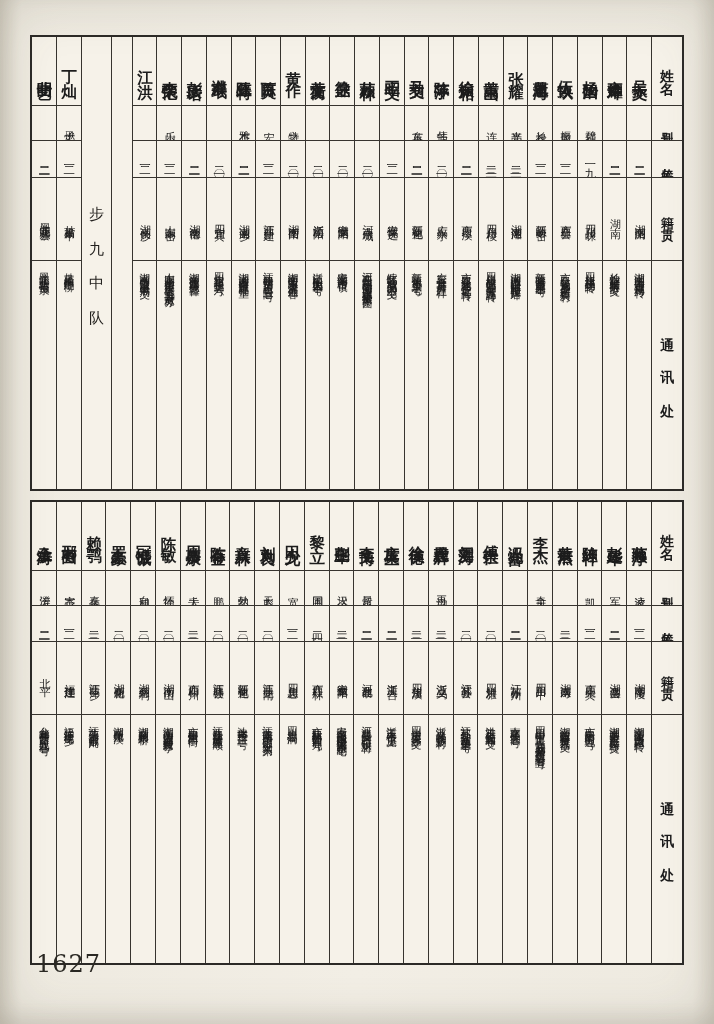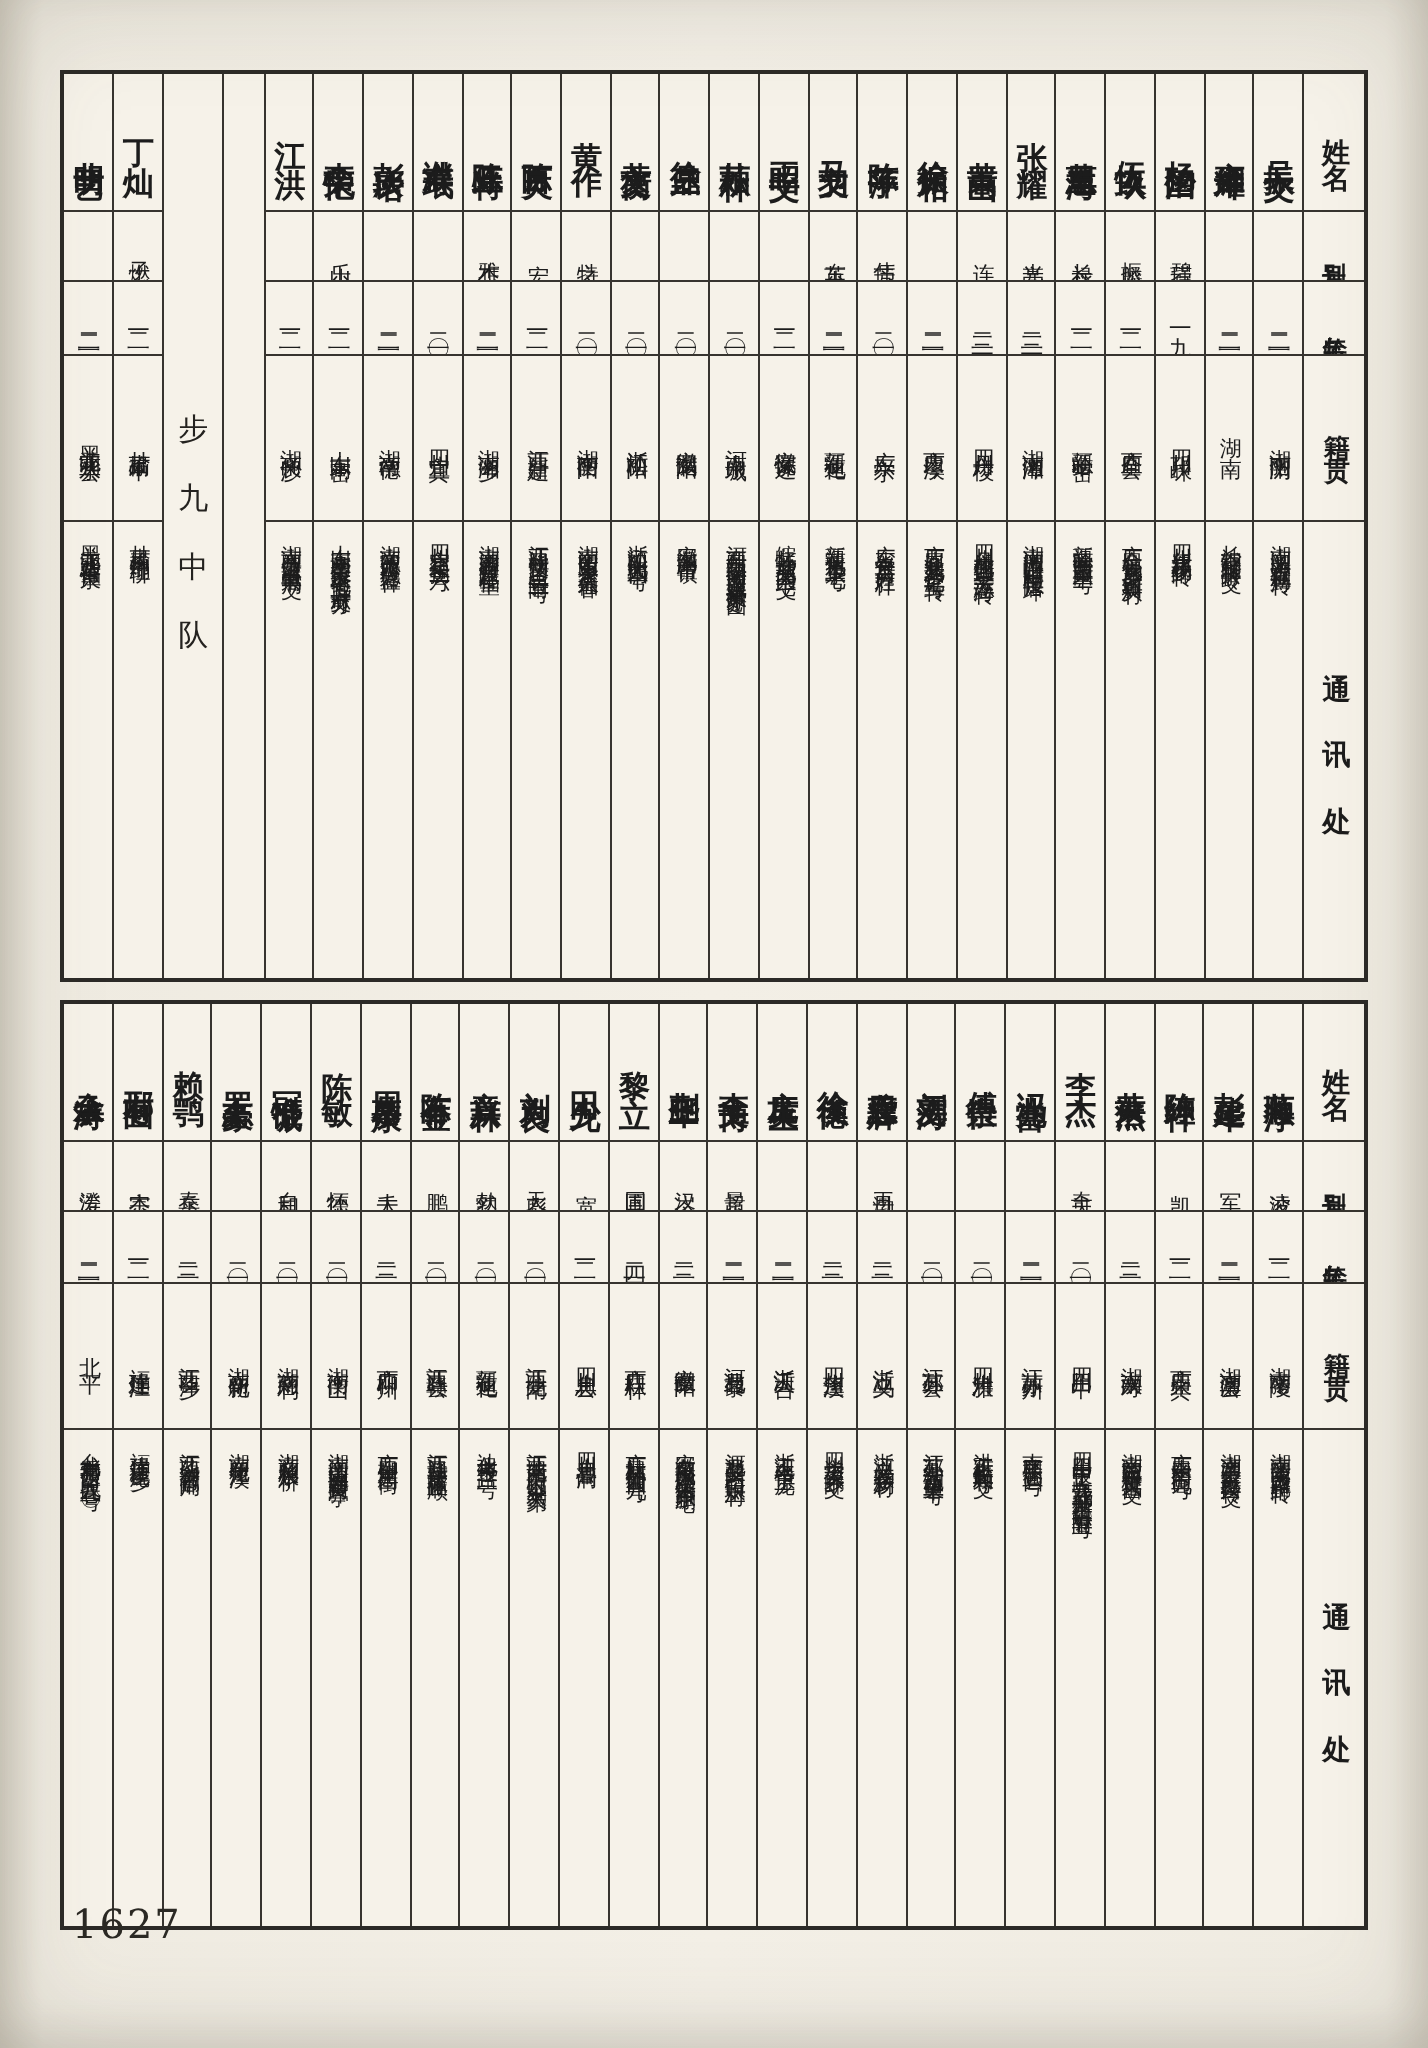--- a/index.html
+++ b/index.html
@@ -62,21 +62,21 @@
   .header-col .r-age span{letter-spacing:.1em;font-size:12px;}
   .header-col .r-native span{letter-spacing:.9em;font-size:13px;}
   .header-col .r-addr{align-items:center;padding-top:0;}
   .header-col .r-addr span{font-size:14px;letter-spacing:2.4em;}
   .divider-col span{
     writing-mode:vertical-rl;text-orientation:upright;
     font-size:15px;letter-spacing:2.3em;color:#24221f;
   }
   .page-number{
     position:absolute;left:36px;top:950px;
-    font-family:"DejaVu Serif",serif;font-size:20px;color:#2b2924;
+    font-family:"DejaVu Serif",serif;font-size:24px;color:#2b2924;
     letter-spacing:1px;
   }
 </style>
 </head>
 <body>
 
 <div class="page">
   <div class="vtable" id="table-top">
       <div class="col header-col">
         <div class="cell r-name">

